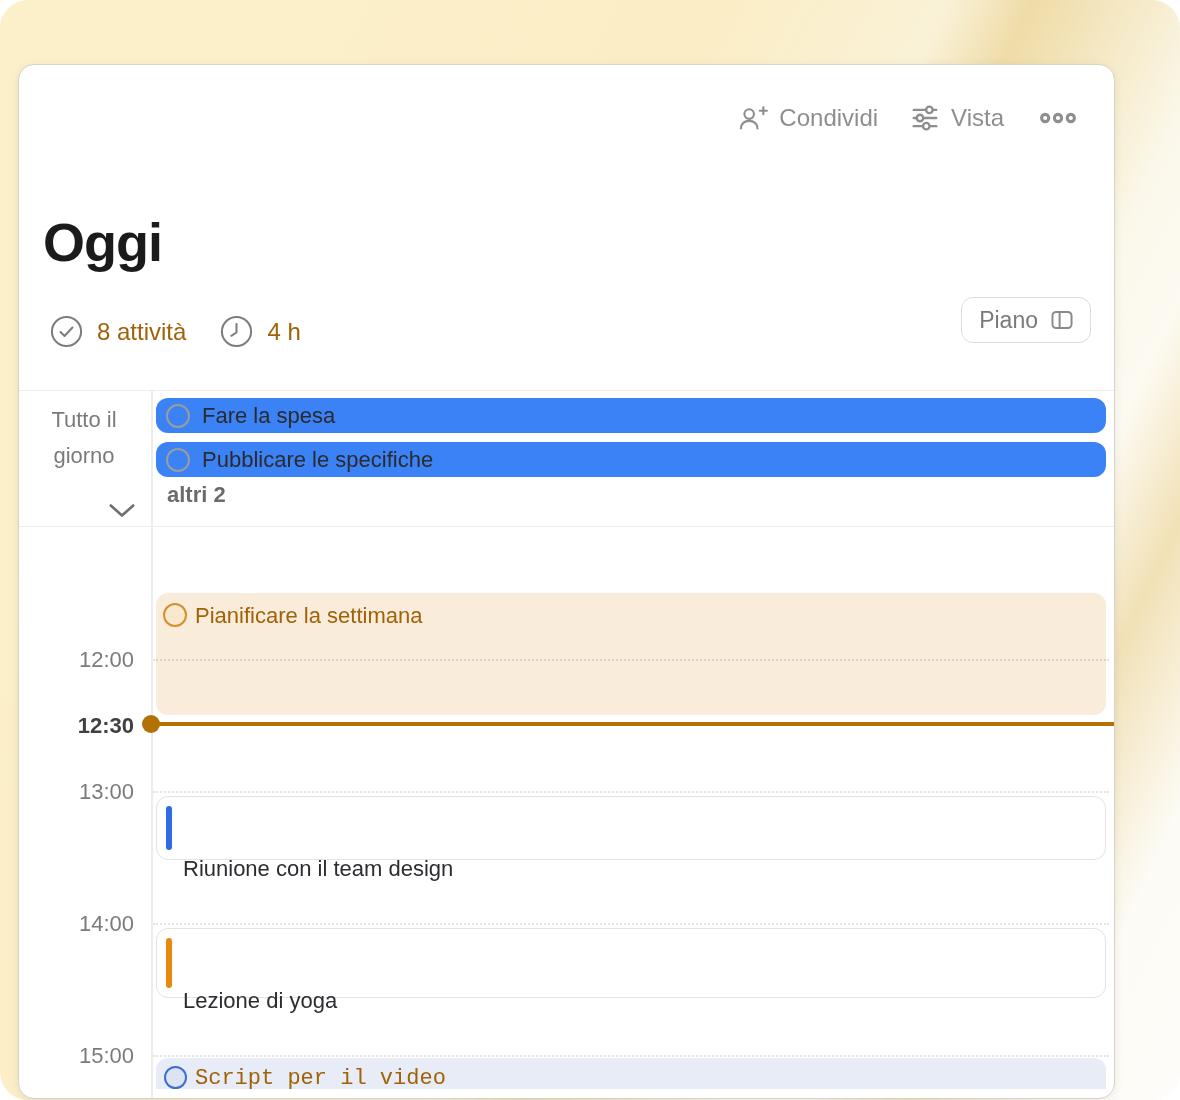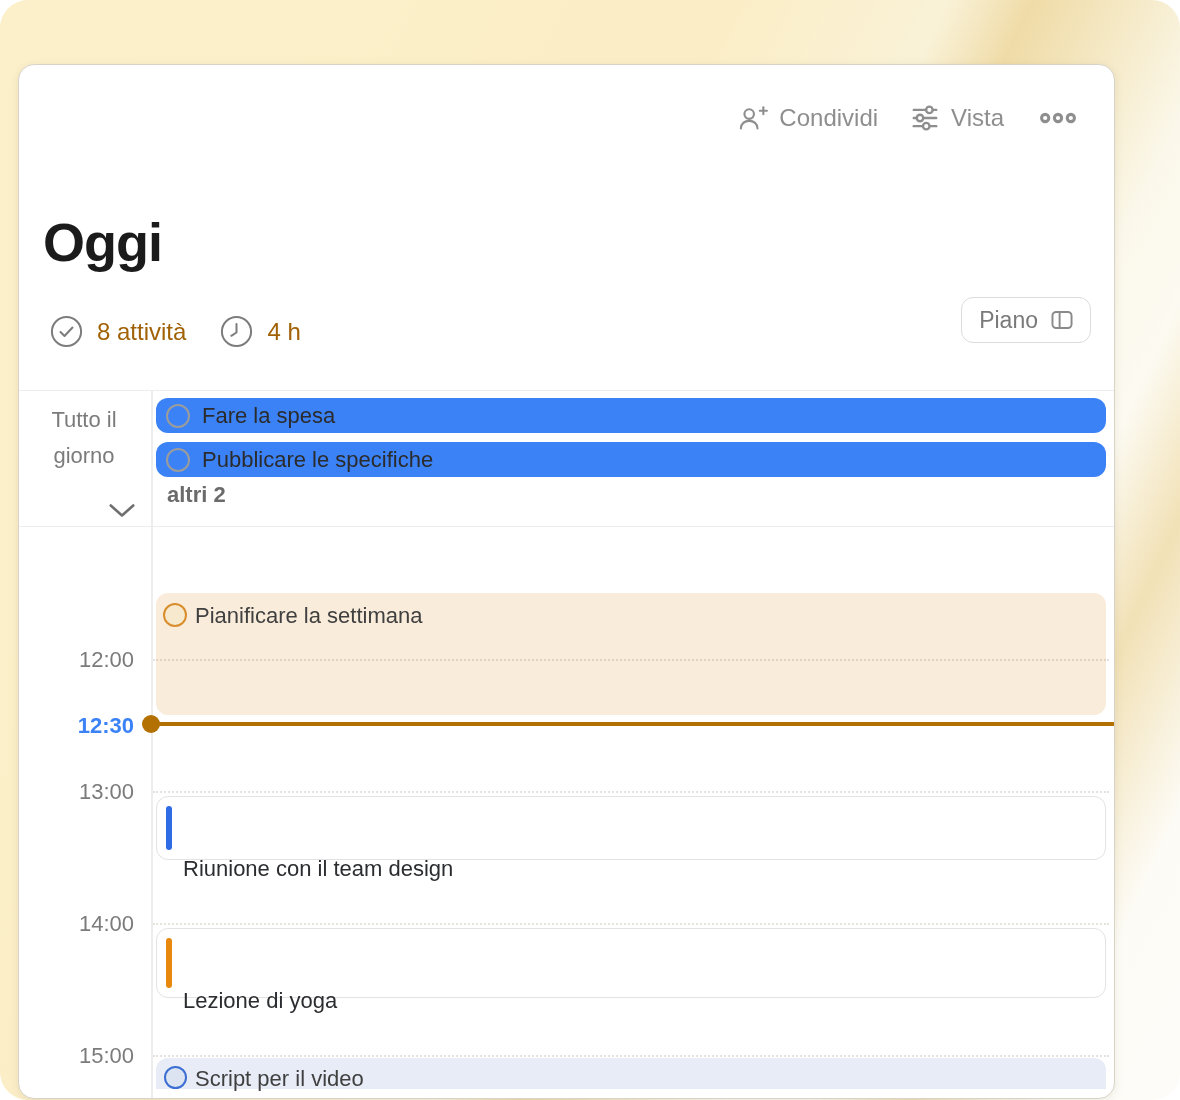--- a/index.html
+++ b/index.html
@@ -30,37 +30,37 @@
             font-family:inherit;font-size:23px;color:#7a7a7a;cursor:pointer;}
   
   .grid-topline{position:absolute;left:0;right:0;top:325px;border-top:1px solid #ededed;}
   .allday-divider{position:absolute;left:0;right:0;top:461px;border-top:1px solid #ededed;}
   .gutter-vline{position:absolute;left:132px;top:325px;bottom:0;width:1.5px;background:#ededed;}
   .allday-label{position:absolute;left:10px;top:337px;width:110px;text-align:center;
                 font-size:22px;line-height:36px;color:#7b7b7b;}
   .chevron-btn{position:absolute;left:86px;top:432px;width:34px;height:26px;background:none;border:none;
                padding:0;cursor:pointer;display:flex;align-items:center;justify-content:center;}
   .hlabel{position:absolute;left:0;width:115px;text-align:right;font-size:22px;color:#7b7b7b;}
-  .hlabel.now{color:#3b82f6;font-weight:700;}
+  .hlabel.now{color:#404040;font-weight:700;}
   .hourline{position:absolute;left:134px;right:5px;border-top:2px dotted rgba(60,40,10,.13);z-index:3;}
   
   .pill{position:absolute;left:137px;width:950px;height:35px;background:#3b82f6;border-radius:12px;
         display:flex;align-items:center;cursor:pointer;}
   .cbox{width:20px;height:20px;border-radius:50%;border:2px solid #9c9c9c;margin-left:10px;flex:none;}
   .pill-label{margin-left:12px;font-size:22px;font-weight:500;color:#2b2b2b;}
   .more-link{position:absolute;left:148px;top:417px;background:none;border:none;padding:0;cursor:pointer;
              font-family:inherit;font-size:22px;font-weight:700;color:#6b6b6b;}
   
   .evt{position:absolute;left:137px;width:950px;}
   .evt-orange{top:528px;height:122px;background:#f9ecdb;border-radius:12px;z-index:2;}
-  .evt-blue{top:993px;bottom:9px;background:#e7ecf7;border-radius:12px 12px 0 0;z-index:2;}
+  .evt-blue{top:993px;bottom:9px;background:#e7ecf7;border-radius:12px 12px 0 0;z-index:2;font-family:Liberation Mono, monospace;}
   .evt .tcircle{position:absolute;border-radius:50%;}
   .evt-orange .tcircle{left:7px;top:10px;width:20px;height:20px;border:2.5px solid #d98e2d;background:#f6e9ce;}
   .evt-blue .tcircle{left:8px;top:8px;width:19px;height:19px;border:2.5px solid #3c6ed3;background:#dde4f1;}
-  .evt .etitle{position:absolute;left:39px;font-size:22px;font-weight:500;color:#404040;}
+  .evt .etitle{position:absolute;left:39px;font-size:22px;font-weight:500;color:#a16207;}
   .evt-orange .etitle{top:10px;}
   .evt-blue .etitle{top:8px;}
   .ecard{position:absolute;left:137px;width:950px;background:#fff;border:1.5px solid #e3e3e3;
          border-radius:12px;box-sizing:border-box;z-index:4;}
   .ecard-1{top:731px;height:64px;}
   .ecard-2{top:863px;height:70px;}
   .ebar{position:absolute;left:9px;top:9px;bottom:9px;width:6px;border-radius:3px;}
   .ebar-blue{background:#2e6be4;}
   .ebar-orange{background:#e8890d;}
   .ecard .etitle{position:absolute;left:26px;top:11px;font-size:22px;font-weight:500;color:#2b2d30;margin-top:48px;}

